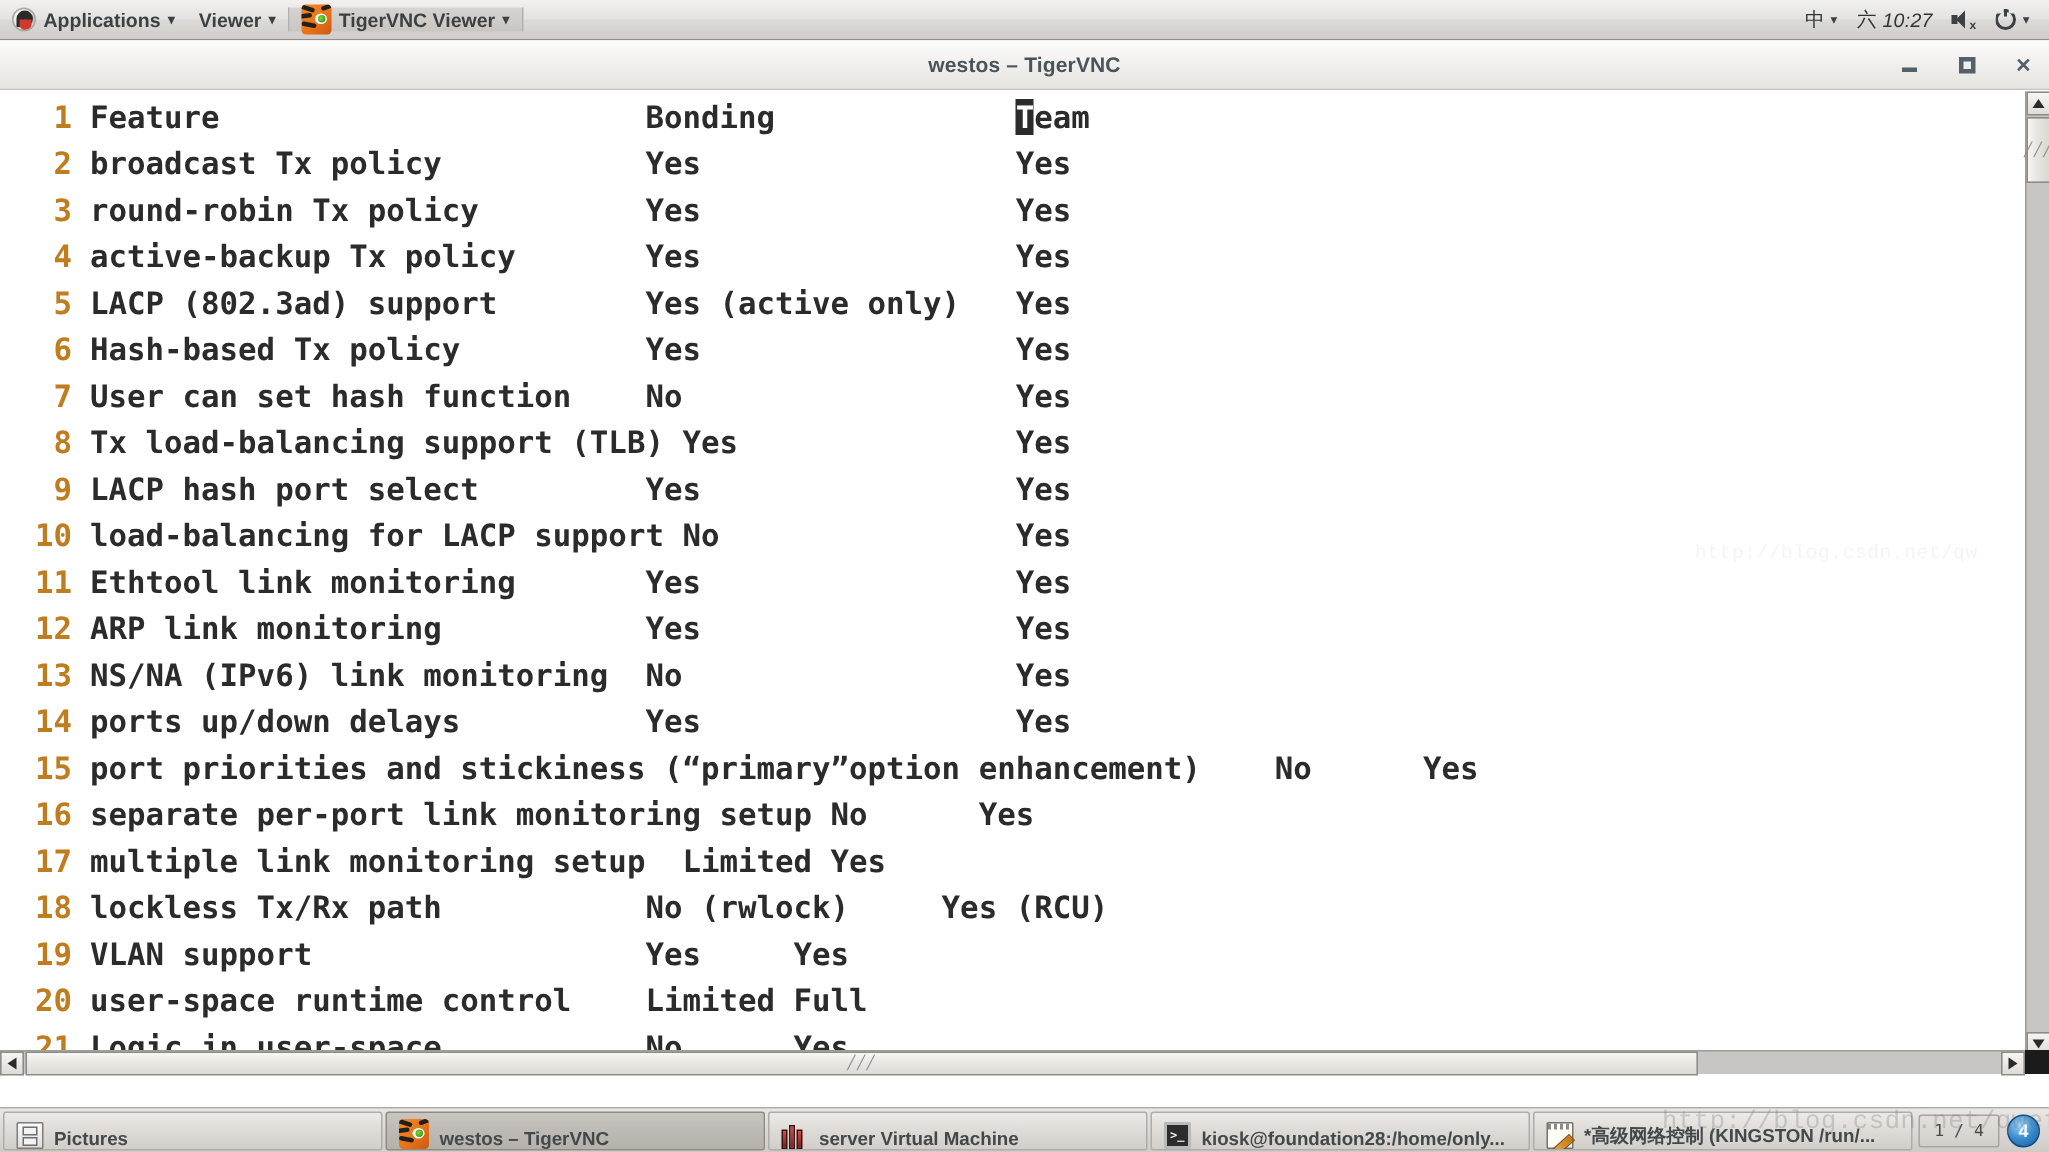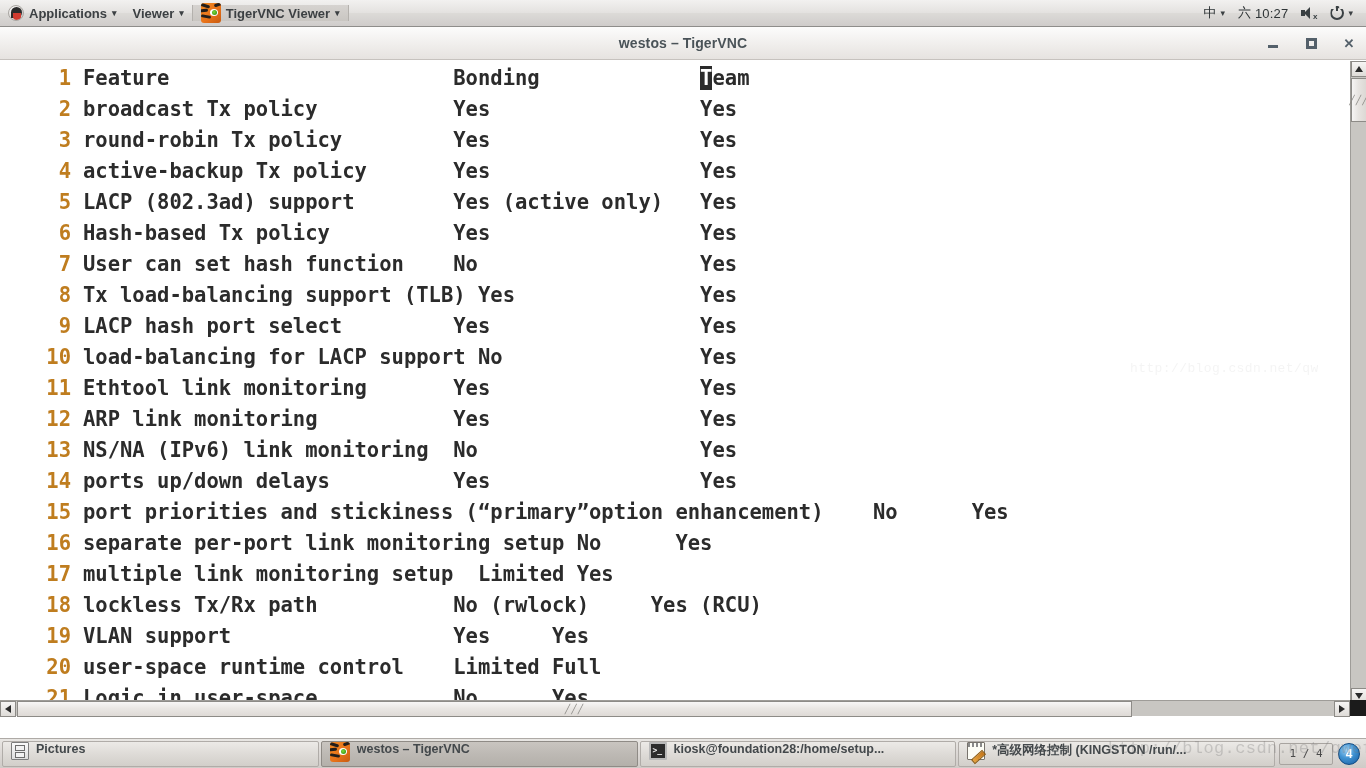--- a/index.html
+++ b/index.html
@@ -74,21 +74,21 @@
   }
 
   .panel-spacer { flex: 1 1 auto; }
 
   .tray { display: flex; align-items: center; gap: 3px; padding-right: 8px; }
   .tray-item {
     display: flex; align-items: center; gap: 4px;
     padding: 0 5px; height: 26px;
     font-size: 13px; color: #2e3436; white-space: nowrap;
   }
-  .clock { font-weight: normal; letter-spacing: .2px; }
+  .clock { font-weight: normal; letter-spacing: .2px; font-style: italic; }
 
   .spk { position: relative; width: 16px; height: 14px; }
   .spk .body {
     position: absolute; left: 0; top: 4px; width: 4px; height: 6px; background: #3a4043;
   }
   .spk .cone {
     position: absolute; left: 3px; top: 1px;
     width: 0; height: 0; border-top: 6px solid transparent;
     border-bottom: 6px solid transparent; border-right: 6px solid #3a4043;
   }
@@ -127,21 +127,21 @@
     width: 22px; height: 22px; display: flex; align-items: center; justify-content: center;
     color: #54606a; font-size: 13px; font-weight: bold; cursor: default;
   }
   .wbtn .min { display: block; width: 10px; height: 3px; background: #54606a; margin-top: 7px; }
   .wbtn .max { display: block; width: 11px; height: 11px; border: 3px solid #54606a; }
 
   
   #viewport {
     position: absolute; left: 0; top: 34px;
     width: 1318px; height: 643px;
-    background: #ffffff; overflow: hidden; padding-left: 23px;
+    background: #ffffff; overflow: hidden;
   }
   #code {
     padding-top: 2px;
     font-family: "DejaVu Sans Mono", "Liberation Mono", monospace;
     font-size: 20.5px; font-weight: bold;
     line-height: 31px;
     color: #2b2b2b;
     white-space: pre;
   }
   .ln {
@@ -193,21 +193,21 @@
 
   
   #taskbar {
     position: absolute; left: 0; bottom: 0; width: 1366px; height: 30px;
     background: linear-gradient(to bottom, #e9e7e4 0%, #ddd9d6 45%, #cfcbc7 100%);
     border-top: 1px solid #aeaaa6;
     display: flex; align-items: center; padding: 0 2px; gap: 2px;
   }
   .task {
     height: 26px; flex: 1 1 0; min-width: 0;
-    display: flex; align-items: flex-start; gap: 7px; padding: 0 8px;
+    display: flex; align-items: flex-end; gap: 7px; padding: 0 8px;
     background: linear-gradient(to bottom, #eceae7 0%, #dedbd7 50%, #d2cfca 100%);
     border: 1px solid #b0aca8; border-radius: 2px;
     font-size: 12.5px; font-weight: bold; color: #43484b;
     white-space: nowrap; overflow: hidden;
   }
   .task.active {
     background: linear-gradient(to bottom, #c9c5c0 0%, #bdb9b4 50%, #b4b0aa 100%);
     border-color: #8f8b86;
   }
   .task .lbl { overflow: hidden; text-overflow: ellipsis; }
@@ -390,24 +390,32 @@
     <span class="tiger-icon">
       <span class="stripe s1"></span>
         <span class="stripe s2"></span>
       <span class="stripe s3"></span>
         <span class="stripe s4"></span>
       <span class="eye"></span>
     </span>
     <span class="lbl">westos – TigerVNC</span>
   </div>
 
+  <div class="task">
+    <span class="ti ti-vm">
+      <span class="a"></span>
+        <span class="b"></span>
+        <span class="c"></span>
+    </span>
+    <span class="lbl">server Virtual Machine</span>
+  </div>
 
   <div class="task">
     <span class="ti ti-term">&gt;_</span>
-    <span class="lbl">kiosk@foundation28:/home/setup...</span>
+    <span class="lbl">kiosk@foundation28:/home/only...</span>
   </div>
 
   <div class="task">
     <span class="ti ti-note"></span>
     <span class="lbl">*高级网络控制 (KINGSTON /run/...</span>
   </div>
 
   <div id="workspace">1 / 4</div>
   <div id="ws-badge">4</div>
 </div>

